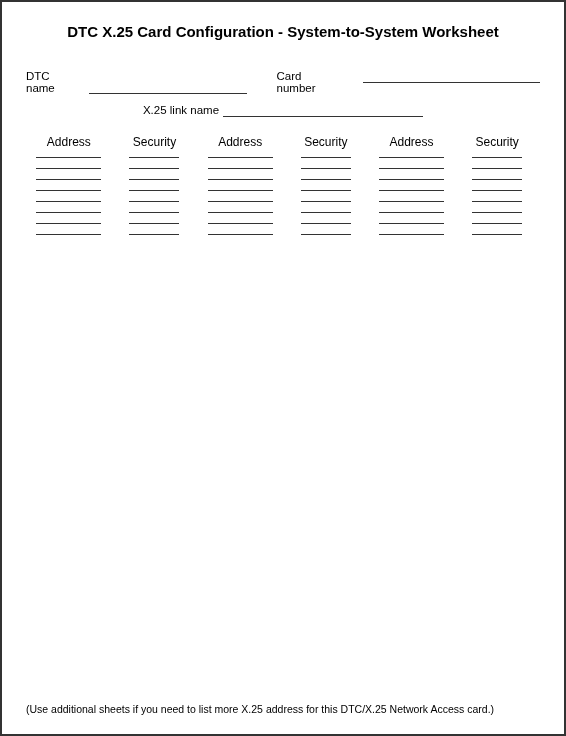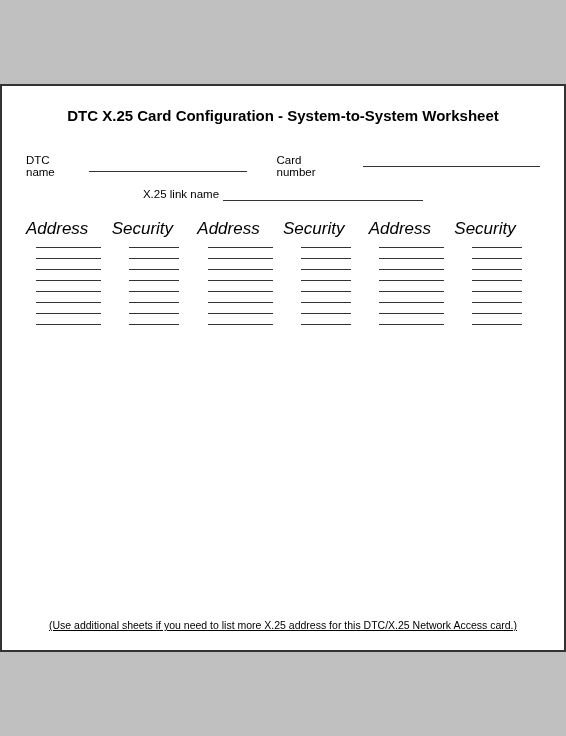--- a/index.html
+++ b/index.html
@@ -12,21 +12,21 @@
       background: #c0c0c0;
       display: flex;
       justify-content: center;
       align-items: center;
       min-height: 100vh;
       font-family: Arial, sans-serif;
     }
 
     .page-wrapper {
       width: 566px;
-      height: 568px;
+      height: 736px;
       background: white;
       border: 2px solid #333;
       padding: 20px 24px 16px 24px;
       position: relative;
       display: flex;
       flex-direction: column;
     }
 
     .title {
       font-size: 15px;
@@ -95,24 +95,24 @@
       flex-direction: column;
     }
 
     .table-grid {
       display: grid;
       grid-template-columns: repeat(6, 1fr);
       gap: 0;
     }
 
     .col-header {
-      font-size: 17px;
+      font-size: 12px;
+      text-align: center;
       padding-bottom: 6px;
       font-weight: normal;
-      font-style: italic;
     }
 
     .table-rows {
       display: flex;
       flex-direction: column;
       gap: 0;
     }
 
     .table-row-data {
       display: grid;
@@ -133,38 +133,36 @@
       height: 1px;
       display: block;
     }
 
     .cell-line-short {
       width: 50px;
     }
 
     .footer-note {
       font-size: 10.5px;
-      text-align: center;
       margin-top: auto;
       padding-top: 8px;
       line-height: 1.5;
-      text-decoration: underline;
     }
   </style>
 </head>
 <body>
 
 <div class="page-wrapper">
 
   <div class="title">DTC X.25 Card Configuration - System-to-System  Worksheet</div>
 
   <div class="form-section">
 
     <div class="row-two-col">
-      <div style="display:flex; align-items:center; gap:8px;">
+      <div style="display:flex; align-items:flex-end; gap:8px;">
         <span class="label">DTC name</span>
         <input class="underline-field field-short" type="text" value="" style="">
       </div>
       <div style="display:flex; align-items:baseline; gap:20px;">
         <span class="label">Card number</span>
         <input class="underline-field field-medium" type="text" value="" style="">
       </div>
     </div>
 
     <div class="form-row">

